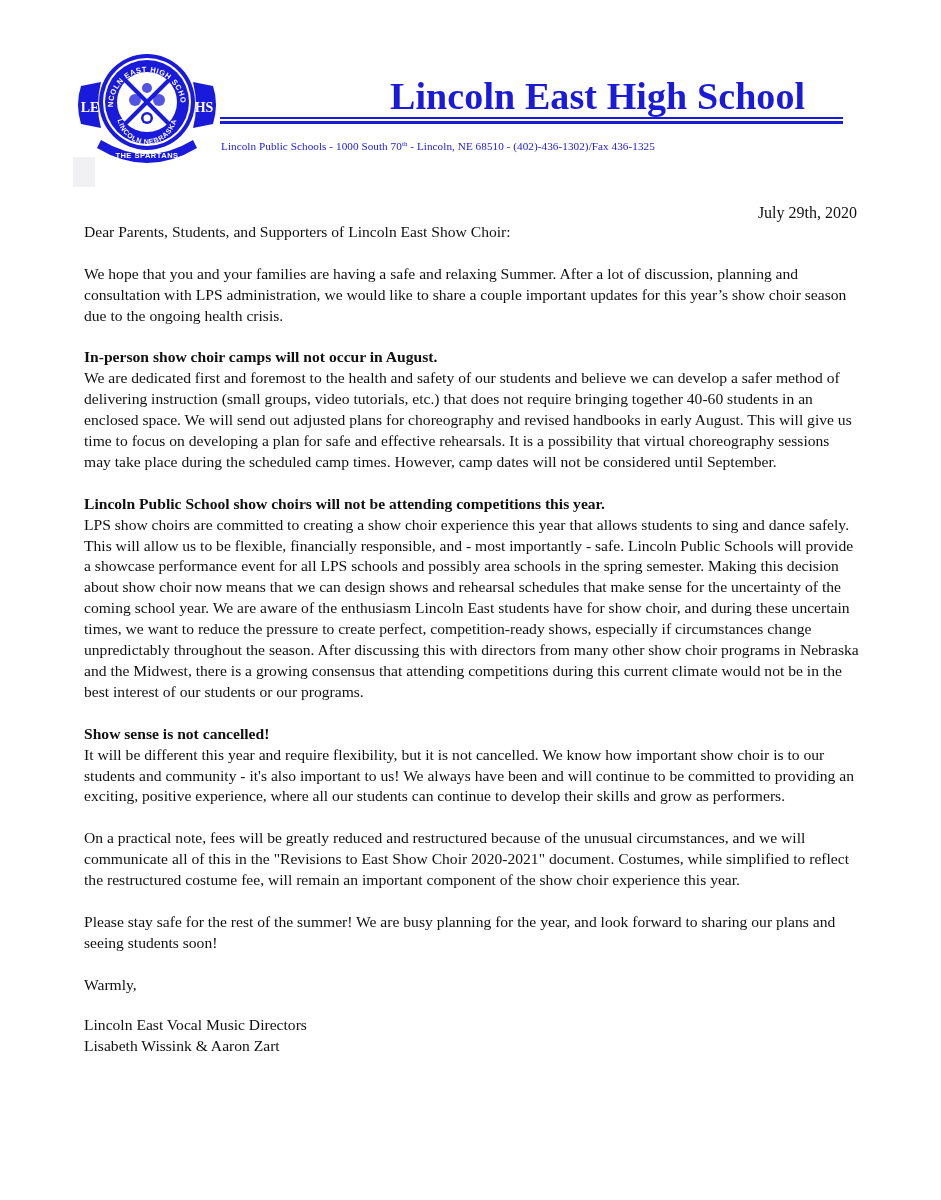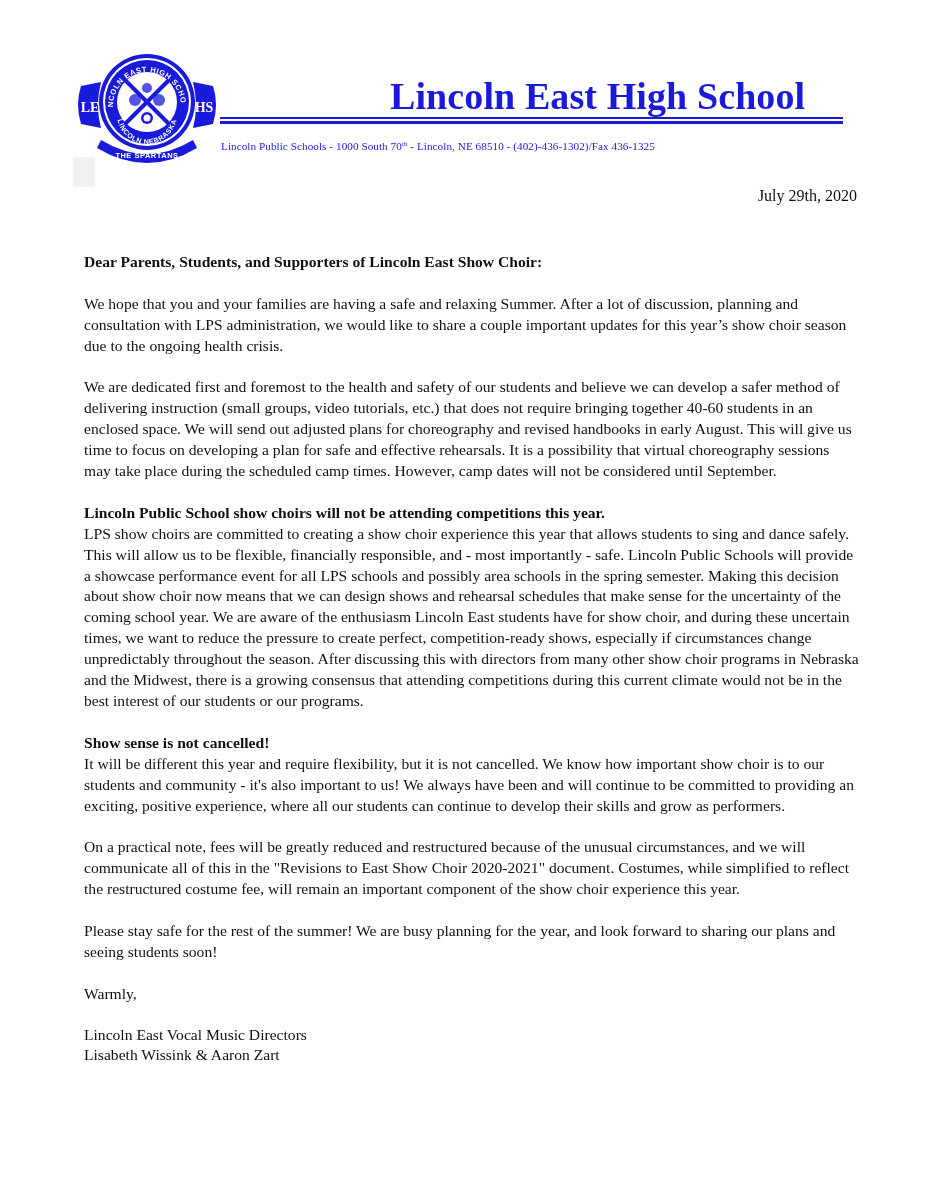--- a/index.html
+++ b/index.html
@@ -72,40 +72,39 @@
       white-space: nowrap;
       letter-spacing: 0.05px;
     }
     .address sup {
       font-size: 7px;
       vertical-align: 4px;
     }
     .date {
       position: absolute;
       right: 84px;
-      top: 185px;
+      top: 202px;
       font-size: 16px;
       line-height: 22px;
       white-space: nowrap;
     }
     .letter {
       position: absolute;
       left: 84px;
       top: 222px;
       width: 775px;
       font-size: 15.6px;
       line-height: 20.9px;
     }
     .letter p {
       margin: 0 0 20.9px 0;
     }
     .letter .salutation {
-      font-weight: bold;
+      font-weight: normal;
       margin-bottom: 20.9px;
-      margin-top: 30px;
     }
     .letter .heading {
       font-weight: bold;
       display: block;
     }
     .letter .closing {
       margin-bottom: 20px;
     }
     .letter .sig {
       margin: 0;
@@ -162,20 +161,21 @@
 <div class="address"><span>Lincoln Public Schools - 1000 South 70</span><sup>th</sup><span> - Lincoln, NE 68510  -  (402)-436-1302)/Fax 436-1325</span></div>
 
 <div class="date">July 29th, 2020</div>
 
 <div class="letter">
   <p class="salutation">Dear Parents, Students, and Supporters of Lincoln East Show Choir:</p>
 
   <p>We hope that you and your families are having a safe and relaxing Summer. After a lot of discussion, planning and consultation with LPS administration, we would like to share a couple important updates for this year’s show choir season due to the ongoing health crisis.</p>
 
   <p>
+    <span class="heading">In-person show choir camps will not occur in August.</span>
     <span>We are dedicated first and foremost to the health and safety of our students and believe we can develop a safer method of delivering instruction (small groups, video tutorials, etc.) that does not require bringing together 40-60 students in an enclosed space. We will send out adjusted plans for choreography and revised handbooks in early August. This will give us time to focus on developing a plan for safe and effective rehearsals. It is a possibility that virtual choreography sessions may take place during the scheduled camp times. However, camp dates will not be considered until September.</span>
   </p>
 
   <p>
     <span class="heading">Lincoln Public School show choirs will not be attending competitions this year.</span>
     <span>LPS show choirs are committed to creating a show choir experience this year that allows students to sing and dance safely. This will allow us to be flexible, financially responsible, and - most importantly - safe. Lincoln Public Schools will provide a showcase performance event for all LPS schools and possibly area schools in the spring semester. Making this decision about show choir now means that we can design shows and rehearsal schedules that make sense for the uncertainty of the coming school year. We are aware of the enthusiasm Lincoln East students have for show choir, and during these uncertain times, we want to reduce the pressure to create perfect, competition-ready shows, especially if circumstances change unpredictably throughout the season. After discussing this with directors from many other show choir programs in Nebraska and the Midwest, there is a growing consensus that attending competitions during this current climate would not be in the best interest of our students or our programs.</span>
   </p>
 
   <p>
     <span class="heading">Show sense is not cancelled!</span>

